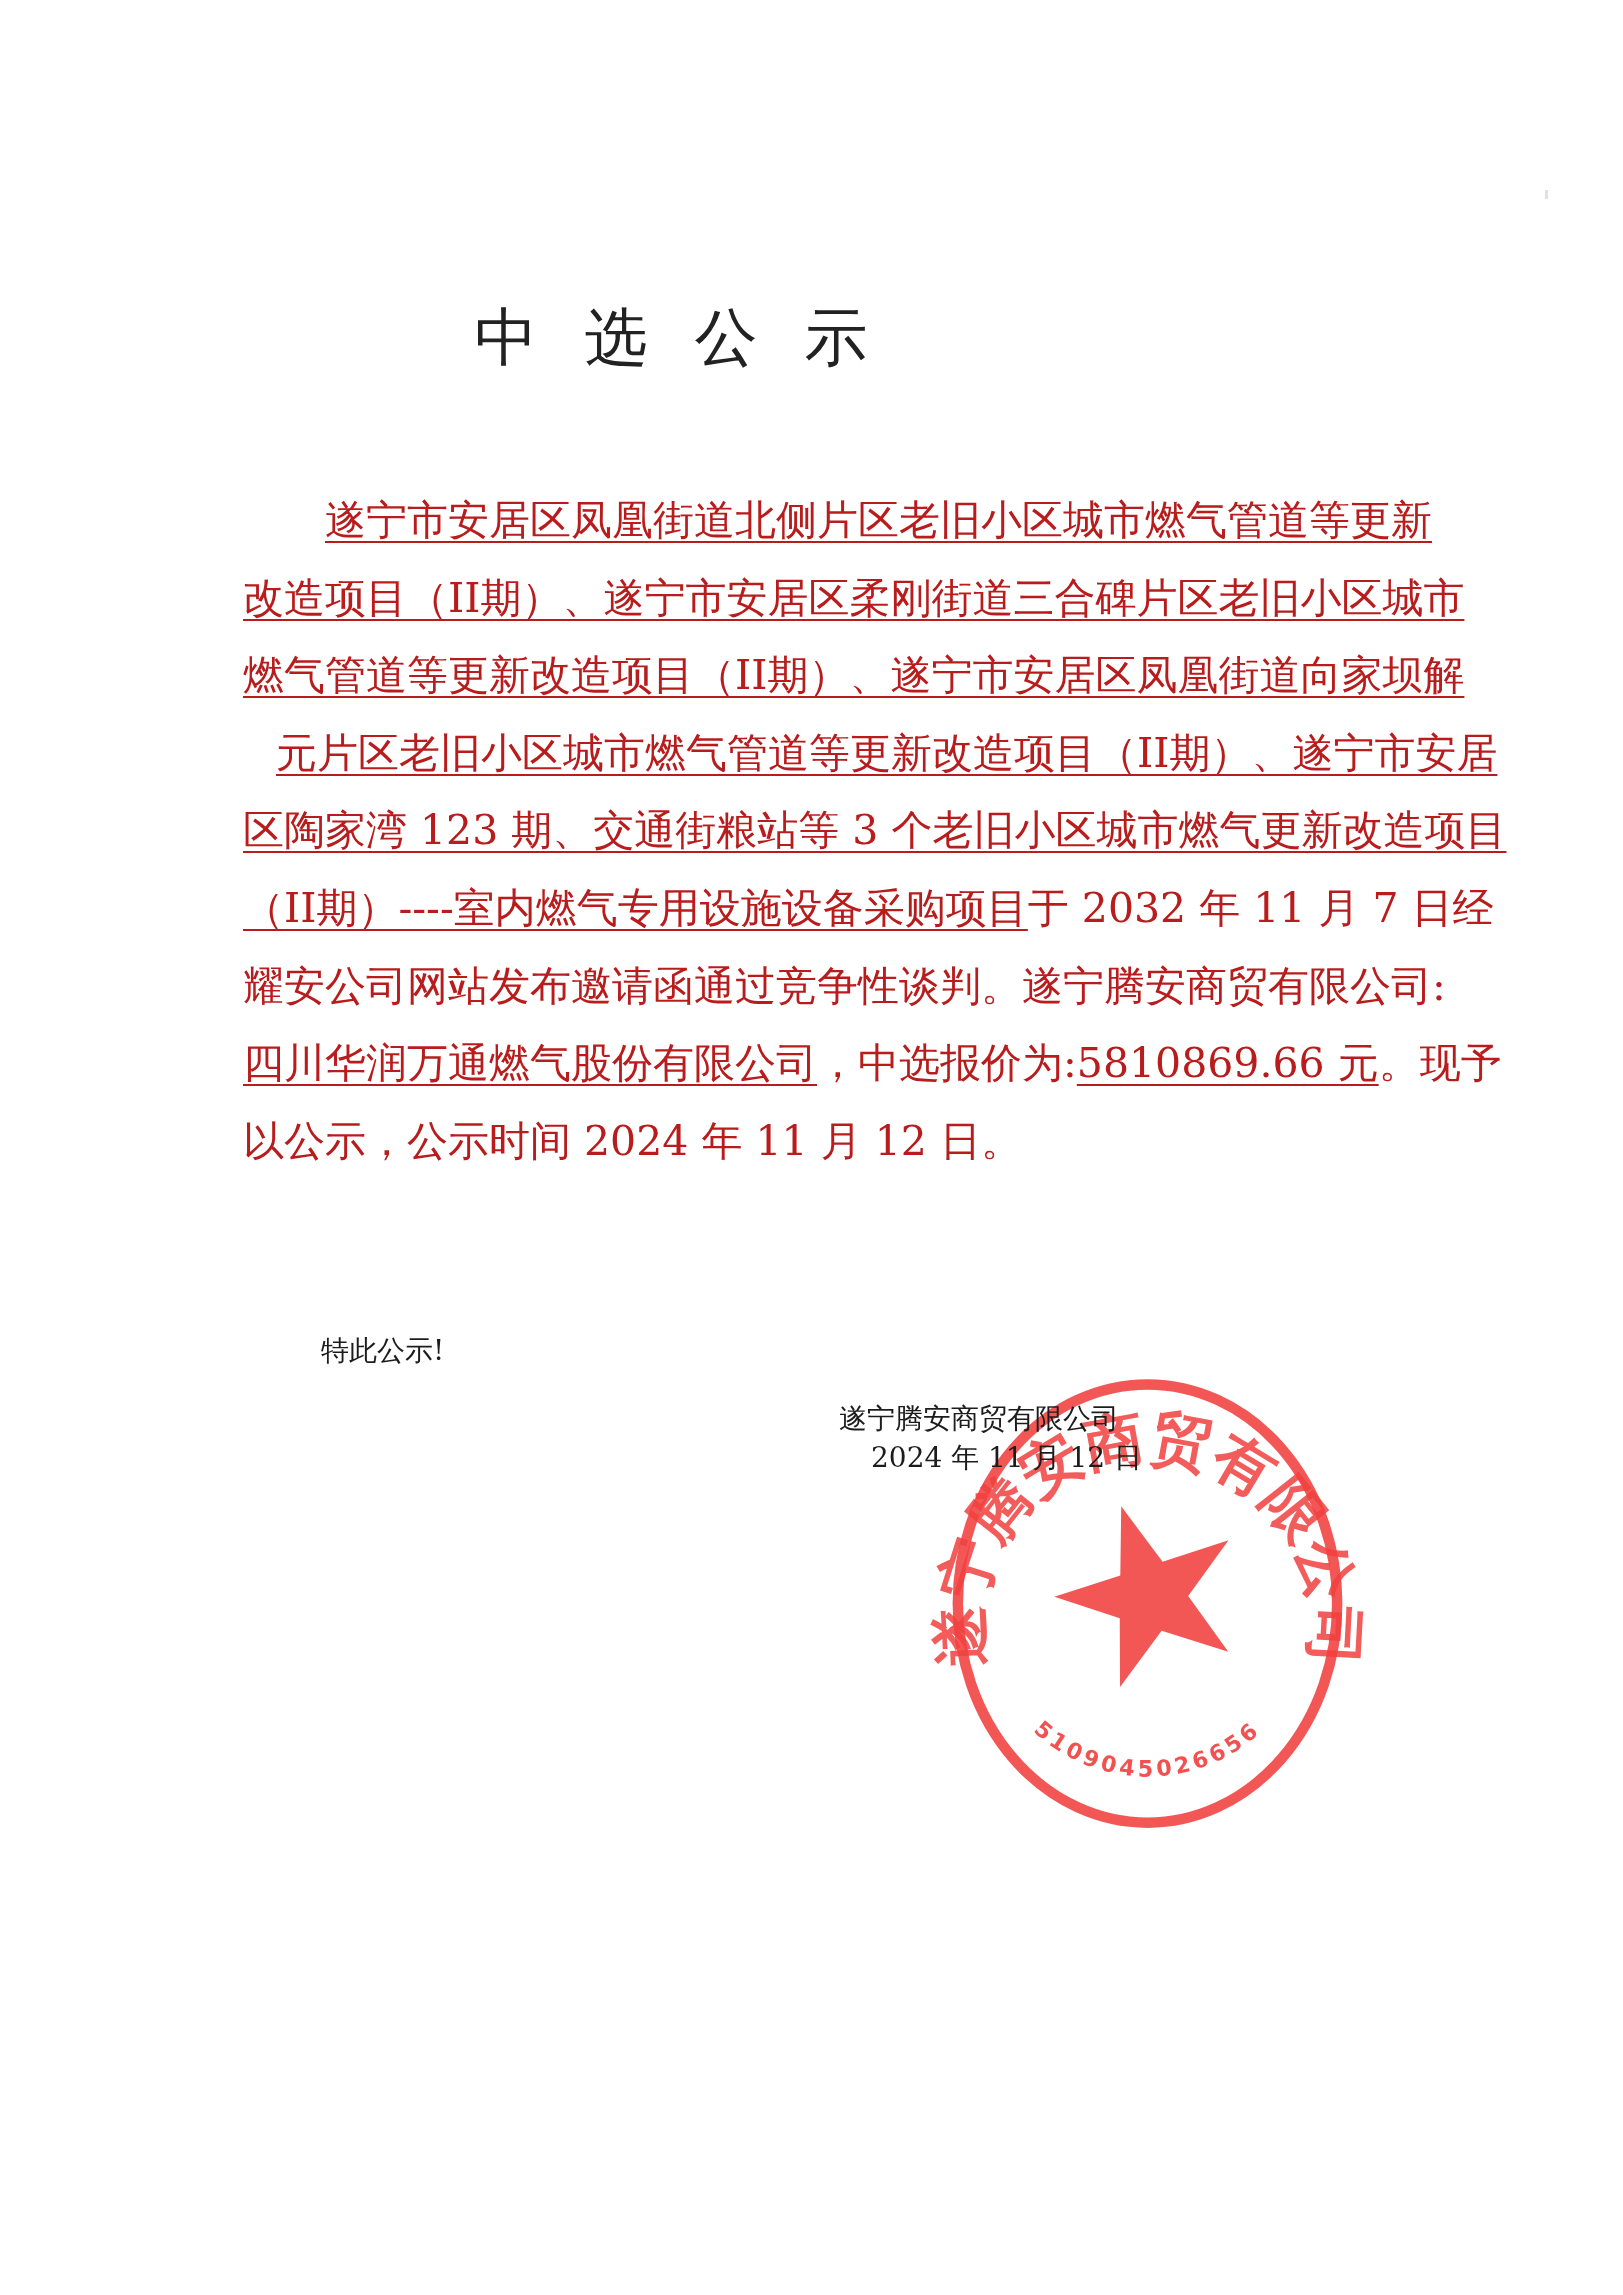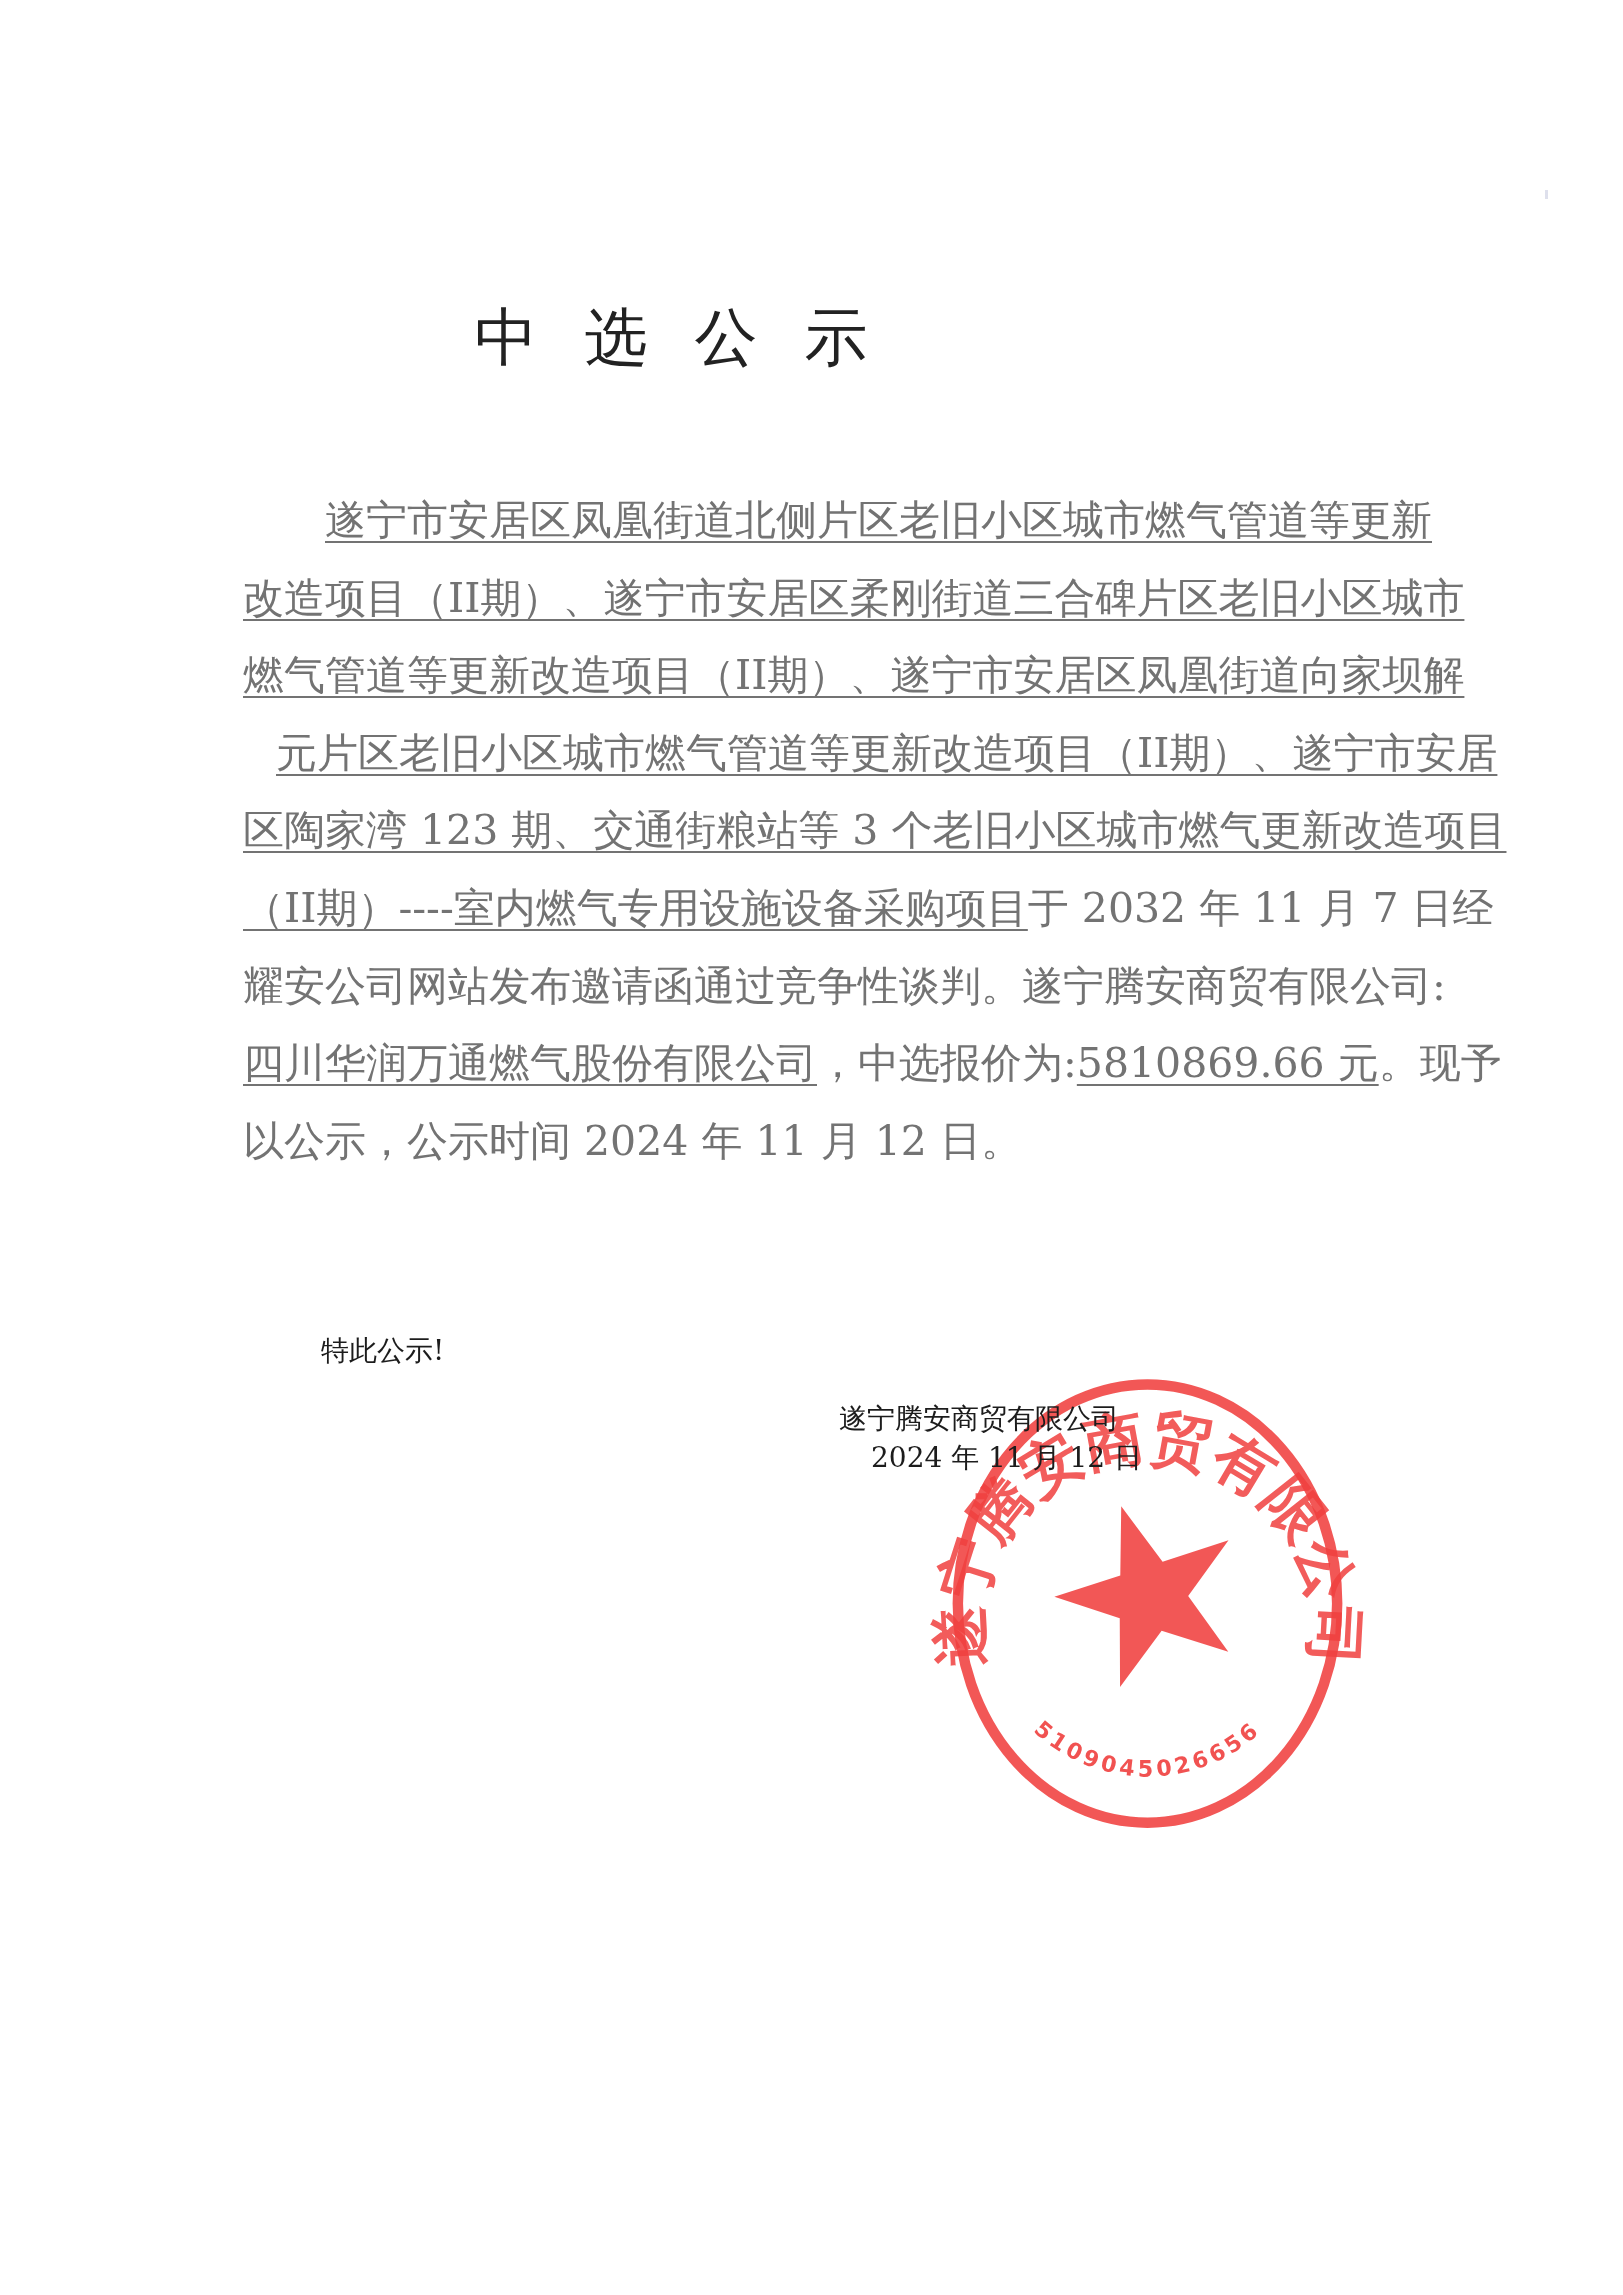--- a/index.html
+++ b/index.html
@@ -26,21 +26,21 @@
     text-indent: 47px;
     line-height: 79px;
     color: #222;
   }
   .body-line {
     position: absolute;
     left: 243px;
     font-size: 41px;
     line-height: 52px;
     white-space: nowrap;
-    color: #737373;
+    color: #b91c1c;
   }
   .u {
     text-decoration: underline;
     text-decoration-thickness: 2px;
     text-underline-offset: 6.5px;
   }
   .seal {
     position: absolute;
     left: 876px;
     top: 1306px;

